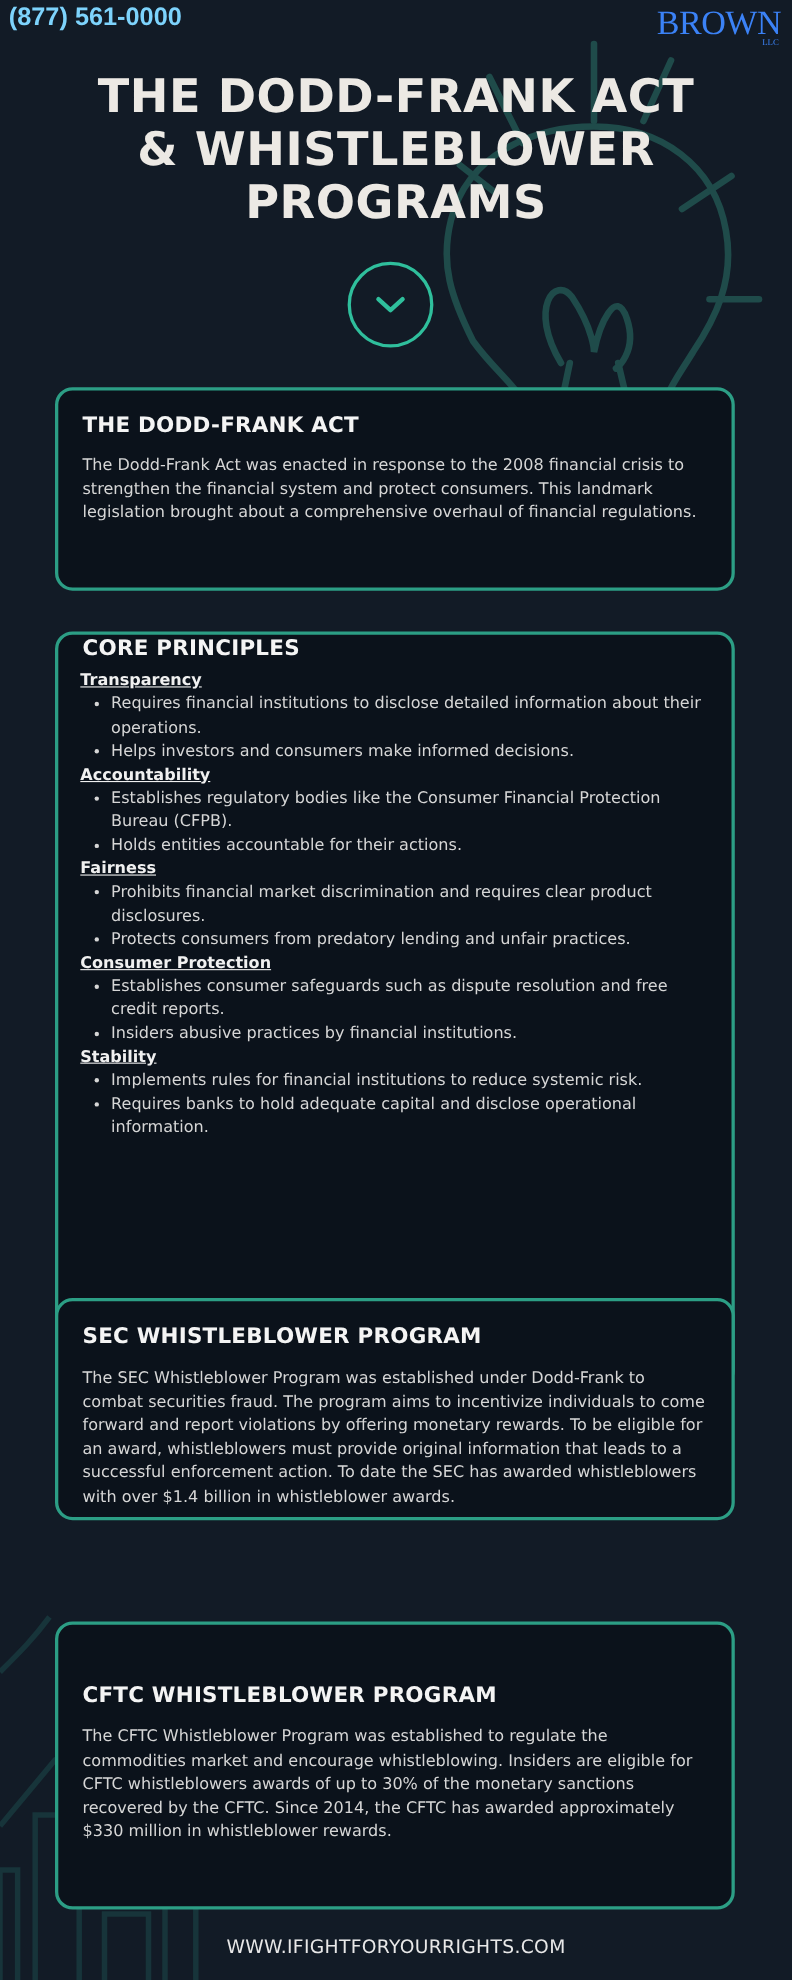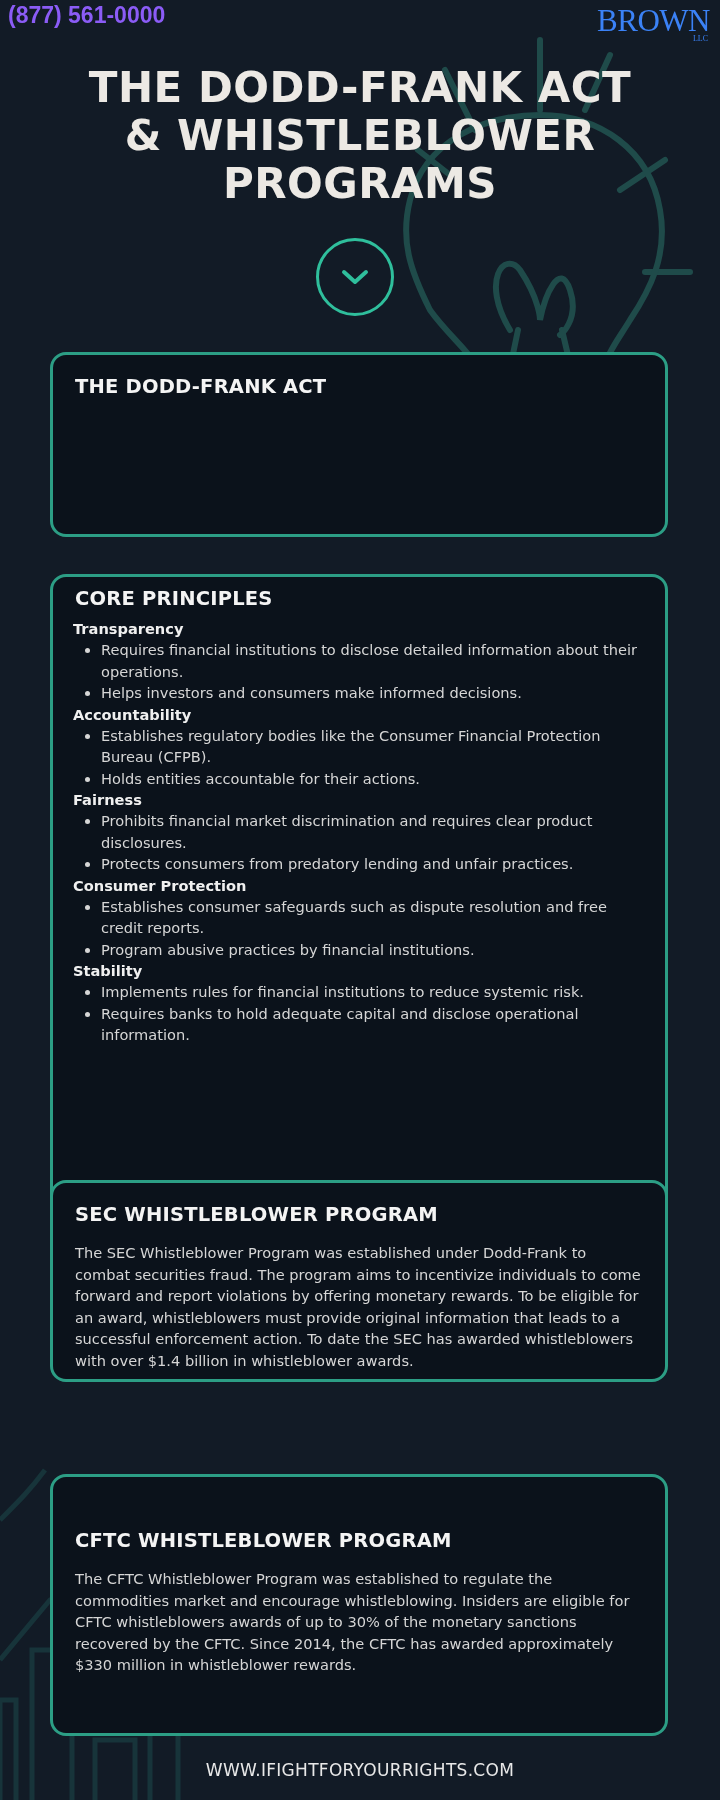--- a/index.html
+++ b/index.html
@@ -7,21 +7,21 @@
       width: 720px; height: 1800px; overflow: hidden;
       background: #121b26;
       font-family: "DejaVu Sans", sans-serif;
       color: #e6e6e6;
       position: relative;
     }
     .bg-deco { position: absolute; left: 0; top: 0; width: 720px; height: 1800px; z-index: 0; }
     .phone {
       position: absolute; left: 8px; top: 2px;
       font-family: "Liberation Sans", sans-serif;
-      font-weight: bold; font-size: 23px; color: #8b5cf6; z-index: 2;
+      font-weight: bold; font-size: 23px; color: #7dd3fc; z-index: 2;
     }
     .logo {
       position: absolute; right: 10px; top: 4px; z-index: 2;
       font-family: "Liberation Serif", serif; color: #3b82f6; text-align: right;
     }
     .logo .name { font-size: 31px; letter-spacing: -0.5px; line-height: 34px; }
     .logo .llc { font-size: 8px; margin-top: -4px; margin-right: 2px; }
     .title {
       position: absolute; left: 0; top: 64px; width: 720px; z-index: 2;
       text-align: center; font-family: "DejaVu Sans", sans-serif; font-weight: bold;
@@ -39,21 +39,21 @@
     }
     .card h2 {
       margin: 0 0 14px 0; font-family: "DejaVu Sans", sans-serif; font-weight: bold;
       font-size: 19.5px; color: #f4f4f4; letter-spacing: 0.2px;
     }
     .card p {
       margin: 0; font-size: 14.6px; line-height: 21.5px; color: #d6d6d6;
       font-family: "DejaVu Sans", sans-serif;
     }
     .principle-head {
-      font-weight: bold; font-size: 14.6px; 
+      font-weight: bold; font-size: 14.6px; text-decoration: underline;
       color: #f0f0f0; line-height: 21px; margin-left: -2px;
     }
     .card ul { margin: 0; padding-left: 26px; }
     .card li { font-size: 14.6px; line-height: 21.5px; color: #d6d6d6; }
     .footer {
       position: absolute; left: 0; top: 1760px; width: 720px; text-align: center; z-index: 2;
       font-family: "DejaVu Sans", sans-serif; font-size: 17px; color: #e8e8e8; letter-spacing: 0.3px;
     }
   </style>
 </head>
@@ -100,23 +100,24 @@
 </div>
 
 <div class="chevron-btn">
   <svg width="30" height="20" viewBox="0 0 30 20">
     <polyline points="4,5 15,15 26,5" fill="none" stroke="#2fbf9c" stroke-width="4" stroke-linecap="round" stroke-linejoin="round"></polyline>
   </svg>
 </div>
 
 <section class="card" style="top:352px; height:185px;">
   <h2>THE DODD-FRANK ACT</h2>
+  <p>The Dodd-Frank Act was enacted in response to the 2008 financial crisis to strengthen the financial system and protect consumers. This landmark legislation brought about a comprehensive overhaul of financial regulations.</p>
 </section>
 
-<section class="card" style="top:574px; height:688px; padding-top:10px;">
+<section class="card" style="top:574px; height:688px; padding-top:0;">
   <h2 style="margin-bottom:8px;">CORE PRINCIPLES</h2>
 
   <div>
     <div class="principle-head">Transparency</div>
     <ul>
       <li>Requires financial institutions to disclose detailed information about their operations.</li>
       <li>Helps investors and consumers make informed decisions.</li>
     </ul>
   </div>
   <div>
@@ -130,21 +131,21 @@
     <div class="principle-head">Fairness</div>
     <ul>
       <li>Prohibits financial market discrimination and requires clear product disclosures.</li>
       <li>Protects consumers from predatory lending and unfair practices.</li>
     </ul>
   </div>
   <div>
     <div class="principle-head">Consumer Protection</div>
     <ul>
       <li>Establishes consumer safeguards such as dispute resolution and free credit reports.</li>
-      <li>Program abusive practices by financial institutions.</li>
+      <li>Insiders abusive practices by financial institutions.</li>
     </ul>
   </div>
   <div>
     <div class="principle-head">Stability</div>
     <ul>
       <li>Implements rules for financial institutions to reduce systemic risk.</li>
       <li>Requires banks to hold adequate capital and disclose operational information.</li>
     </ul>
   </div>
 </section>

